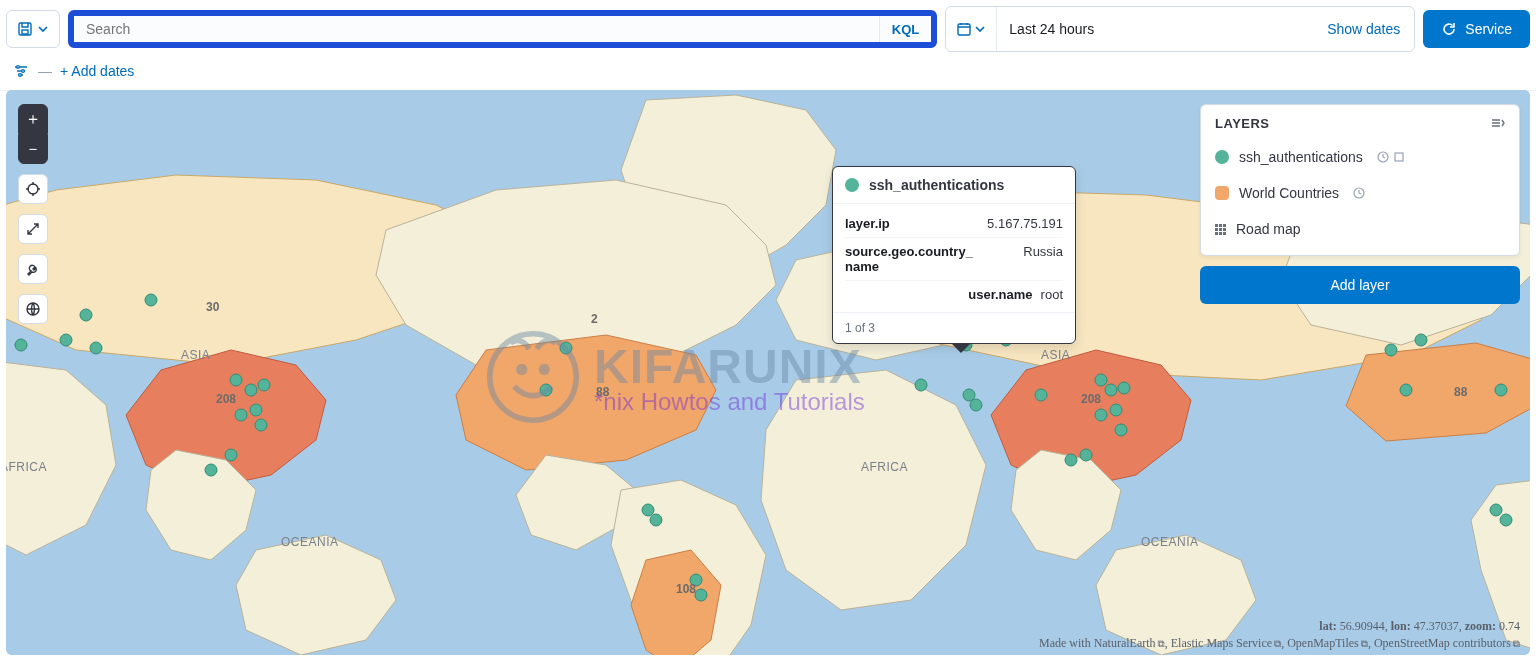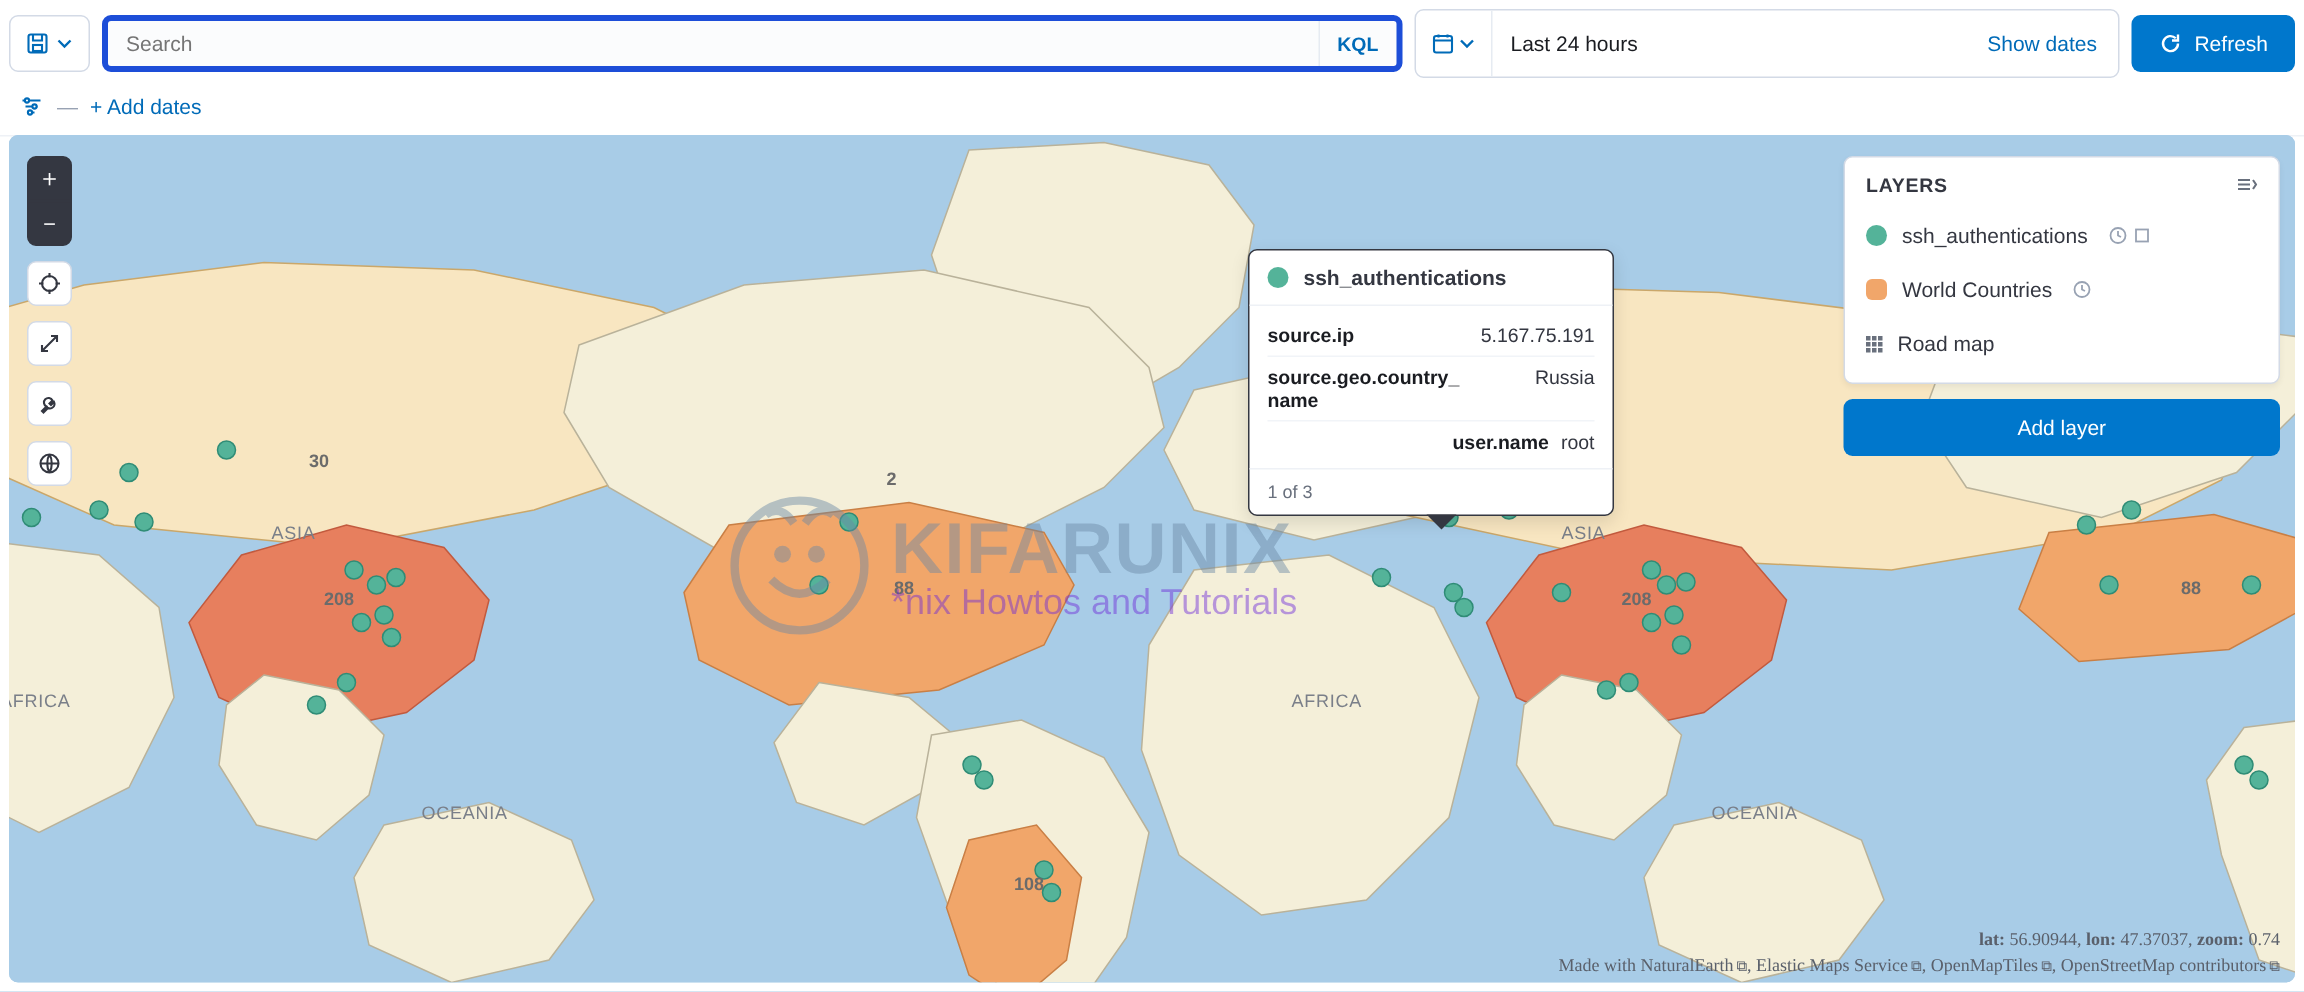--- a/index.html
+++ b/index.html
@@ -1,21 +1,21 @@
 <!DOCTYPE html>
 <html><head>
 <meta charset="utf-8">
 <style>
 * { box-sizing: border-box; margin: 0; padding: 0; }
 body { font-family: -apple-system, BlinkMacSystemFont, "Segoe UI", Helvetica, Arial, sans-serif; font-size: 14px; color: #343741; background: #fff; width: 1536px; height: 661px; overflow: hidden; position: relative; }
 
 
 .topbar { display: flex; gap: 8px; padding: 6px 6px; align-items: center; }
 .save-btn { display: flex; align-items: center; gap: 4px; border: 1px solid #d3dae6; border-radius: 6px; padding: 6px 10px; color: #006bb8; background: #fff; height: 38px; cursor: pointer; }
-.search-group { flex: 1; display: flex; border: 4px solid #1d4ed8; border-radius: 6px; height: 38px; align-items: center; background: #fbfcfd; }
+.search-group { flex: 1; display: flex; border: 6px solid #1d4ed8; border-radius: 6px; height: 38px; align-items: center; background: #fbfcfd; }
 .search-input { flex: 1; border: none; background: transparent; padding: 0 12px; font-size: 14px; outline: none; color: #69707d; }
 .kql-badge { padding: 0 12px; color: #006bb8; font-weight: 600; font-size: 13px; border-left: 1px solid #e6ebf2; height: 100%; display: flex; align-items: center; cursor: pointer; }
 .date-group { display: flex; border: 1px solid #d3dae6; border-radius: 6px; height: 46px; align-items: center; min-width: 470px; }
 .date-icon { padding: 0 10px; color: #006bb8; display: flex; align-items: center; gap: 2px; border-right: 1px solid #e6ebf2; height: 100%; cursor: pointer; }
 .date-text { flex: 1; padding: 0 12px; color: #1a1c21; }
 .show-dates { padding: 0 14px; color: #006bb8; font-weight: 500; cursor: pointer; }
 .refresh-btn { background: #07c; color: #fff; border: none; border-radius: 6px; height: 38px; padding: 0 18px; display: flex; align-items: center; gap: 8px; font-size: 14px; font-weight: 500; cursor: pointer; }
 
 
 .filterbar { display: flex; align-items: center; gap: 8px; padding: 4px 12px 10px 12px; border-bottom: 1px solid #eef1f6; }
@@ -43,21 +43,21 @@
 .dot.green { background: #54b399; }
 .dot.tan { background: #f1a66a; border-radius: 4px; }
 .tooltip-body { padding: 6px 12px 4px 12px; }
 .tooltip-row { display: flex; justify-content: space-between; gap: 8px; padding: 6px 0; border-bottom: 1px solid #f1f4f8; font-size: 13px; }
 .tooltip-row:last-of-type { border-bottom: none; justify-content: flex-end; }
 .tooltip-row .k { font-weight: 600; color: #1a1c21; max-width: 130px; word-break: break-word; }
 .tooltip-row .v { color: #343741; text-align: right; }
 .tooltip-foot { padding: 8px 12px; font-size: 12px; color: #69707d; border-top: 1px solid #eef1f6; }
 
 
-.layers { position: absolute; top: 14px; right: 10px; width: 291px; z-index: 10; }
+.layers { position: absolute; top: 14px; right: 10px; width: 320px; z-index: 10; }
 .layers-card { background: #fff; border: 1px solid #d3dae6; border-radius: 6px; padding: 10px 14px 8px 14px; box-shadow: 0 2px 4px rgba(0,0,0,.06); }
 .layers-head { display: flex; justify-content: space-between; align-items: center; font-weight: 700; font-size: 13px; letter-spacing: .5px; padding-bottom: 8px; }
 .layer-row { display: flex; align-items: center; gap: 10px; padding: 10px 0; font-size: 14px; }
 .layer-row .icons { margin-left: 4px; color: #98a2b3; display: flex; gap: 4px; font-size: 12px; }
 .grid-ic { display: inline-grid; grid-template-columns: repeat(3,3px); grid-template-rows: repeat(3,3px); gap: 1px; }
 .grid-ic span { background: #69707d; width: 3px; height: 3px; }
 .add-layer { margin-top: 10px; width: 100%; background: #07c; color: #fff; border: none; border-radius: 6px; height: 38px; font-size: 14px; cursor: pointer; }
 
 
 .map-label { position: absolute; font-size: 12px; color: #7a7f89; font-weight: 500; letter-spacing: .5px; pointer-events: none; }
@@ -105,21 +105,21 @@
           <path d="M2 4l4 4 4-4"></path>
         </svg>
     </div>
     <div class="date-text">Last 24 hours</div>
     <div class="show-dates">Show dates</div>
   </div>
   <button class="refresh-btn">
     <svg width="16" height="16" viewBox="0 0 16 16" fill="none" stroke="#fff" stroke-width="1.6">
         <path d="M13 8a5 5 0 1 1-1.5-3.5M13 2v4h-4"></path>
       </svg>
-    <span>Refresh</span>
+    <span>Service</span>
   </button>
 </div>
 
 <div class="filterbar">
   <div class="filter-icon">
     <svg width="16" height="16" viewBox="0 0 16 16" fill="none" stroke="#006bb8" stroke-width="1.4">
         <path d="M2 4h12M4 8h8M6 12h4"></path>
         <circle cx="5" cy="4" r="1.4" fill="#fff"></circle>
         <circle cx="10" cy="8" r="1.4" fill="#fff"></circle>
         <circle cx="7" cy="12" r="1.4" fill="#fff"></circle>
@@ -276,21 +276,21 @@
     </div>
   </div>
 
   <div class="tooltip">
     <div class="tooltip-header">
       <span class="dot green"></span>
       <span>ssh_authentications</span>
     </div>
     <div class="tooltip-body">
       <div class="tooltip-row">
-          <span class="k">source.ip</span>
+          <span class="k">layer.ip</span>
           <span class="v">5.167.75.191</span>
         </div>
       <div class="tooltip-row">
           <span class="k">source.geo.country_name</span>
           <span class="v">Russia</span>
         </div>
       <div class="tooltip-row">
           <span class="k">user.name</span>
           <span class="v">root</span>
         </div>

